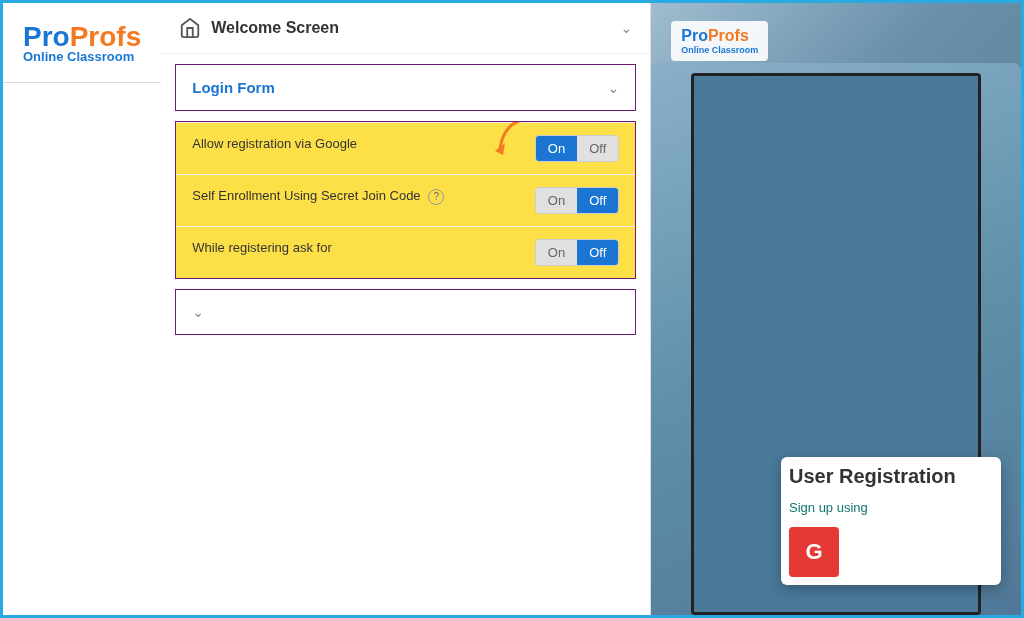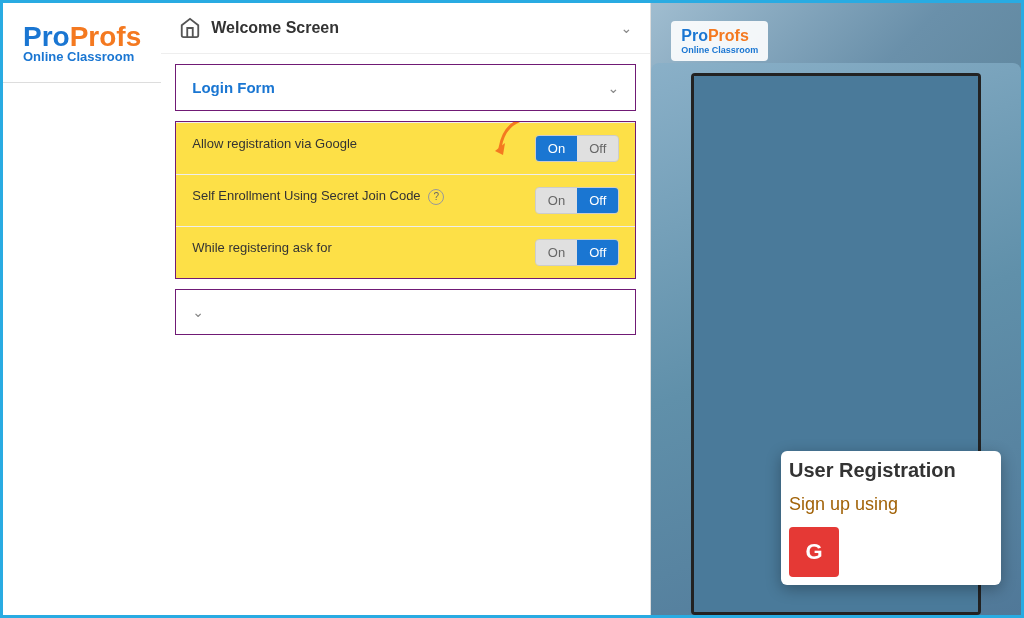--- a/index.html
+++ b/index.html
@@ -225,22 +225,22 @@
       padding: 8px;
       box-shadow: 0 4px 15px rgba(0,0,0,0.3);
     }
     .reg-card-title {
       font-size: 20px;
       font-weight: bold;
       color: #333;
       margin-bottom: 12px;
     }
     .reg-card-subtitle {
-      font-size: 18px;
-      color: #a16207;
+      font-size: 13px;
+      color: #0f766e;
       margin-bottom: 12px;
     }
     .google-btn {
       width: 50px;
       height: 50px;
       background: #e53935;
       border-radius: 4px;
       display: flex;
       align-items: center;
       justify-content: center;

